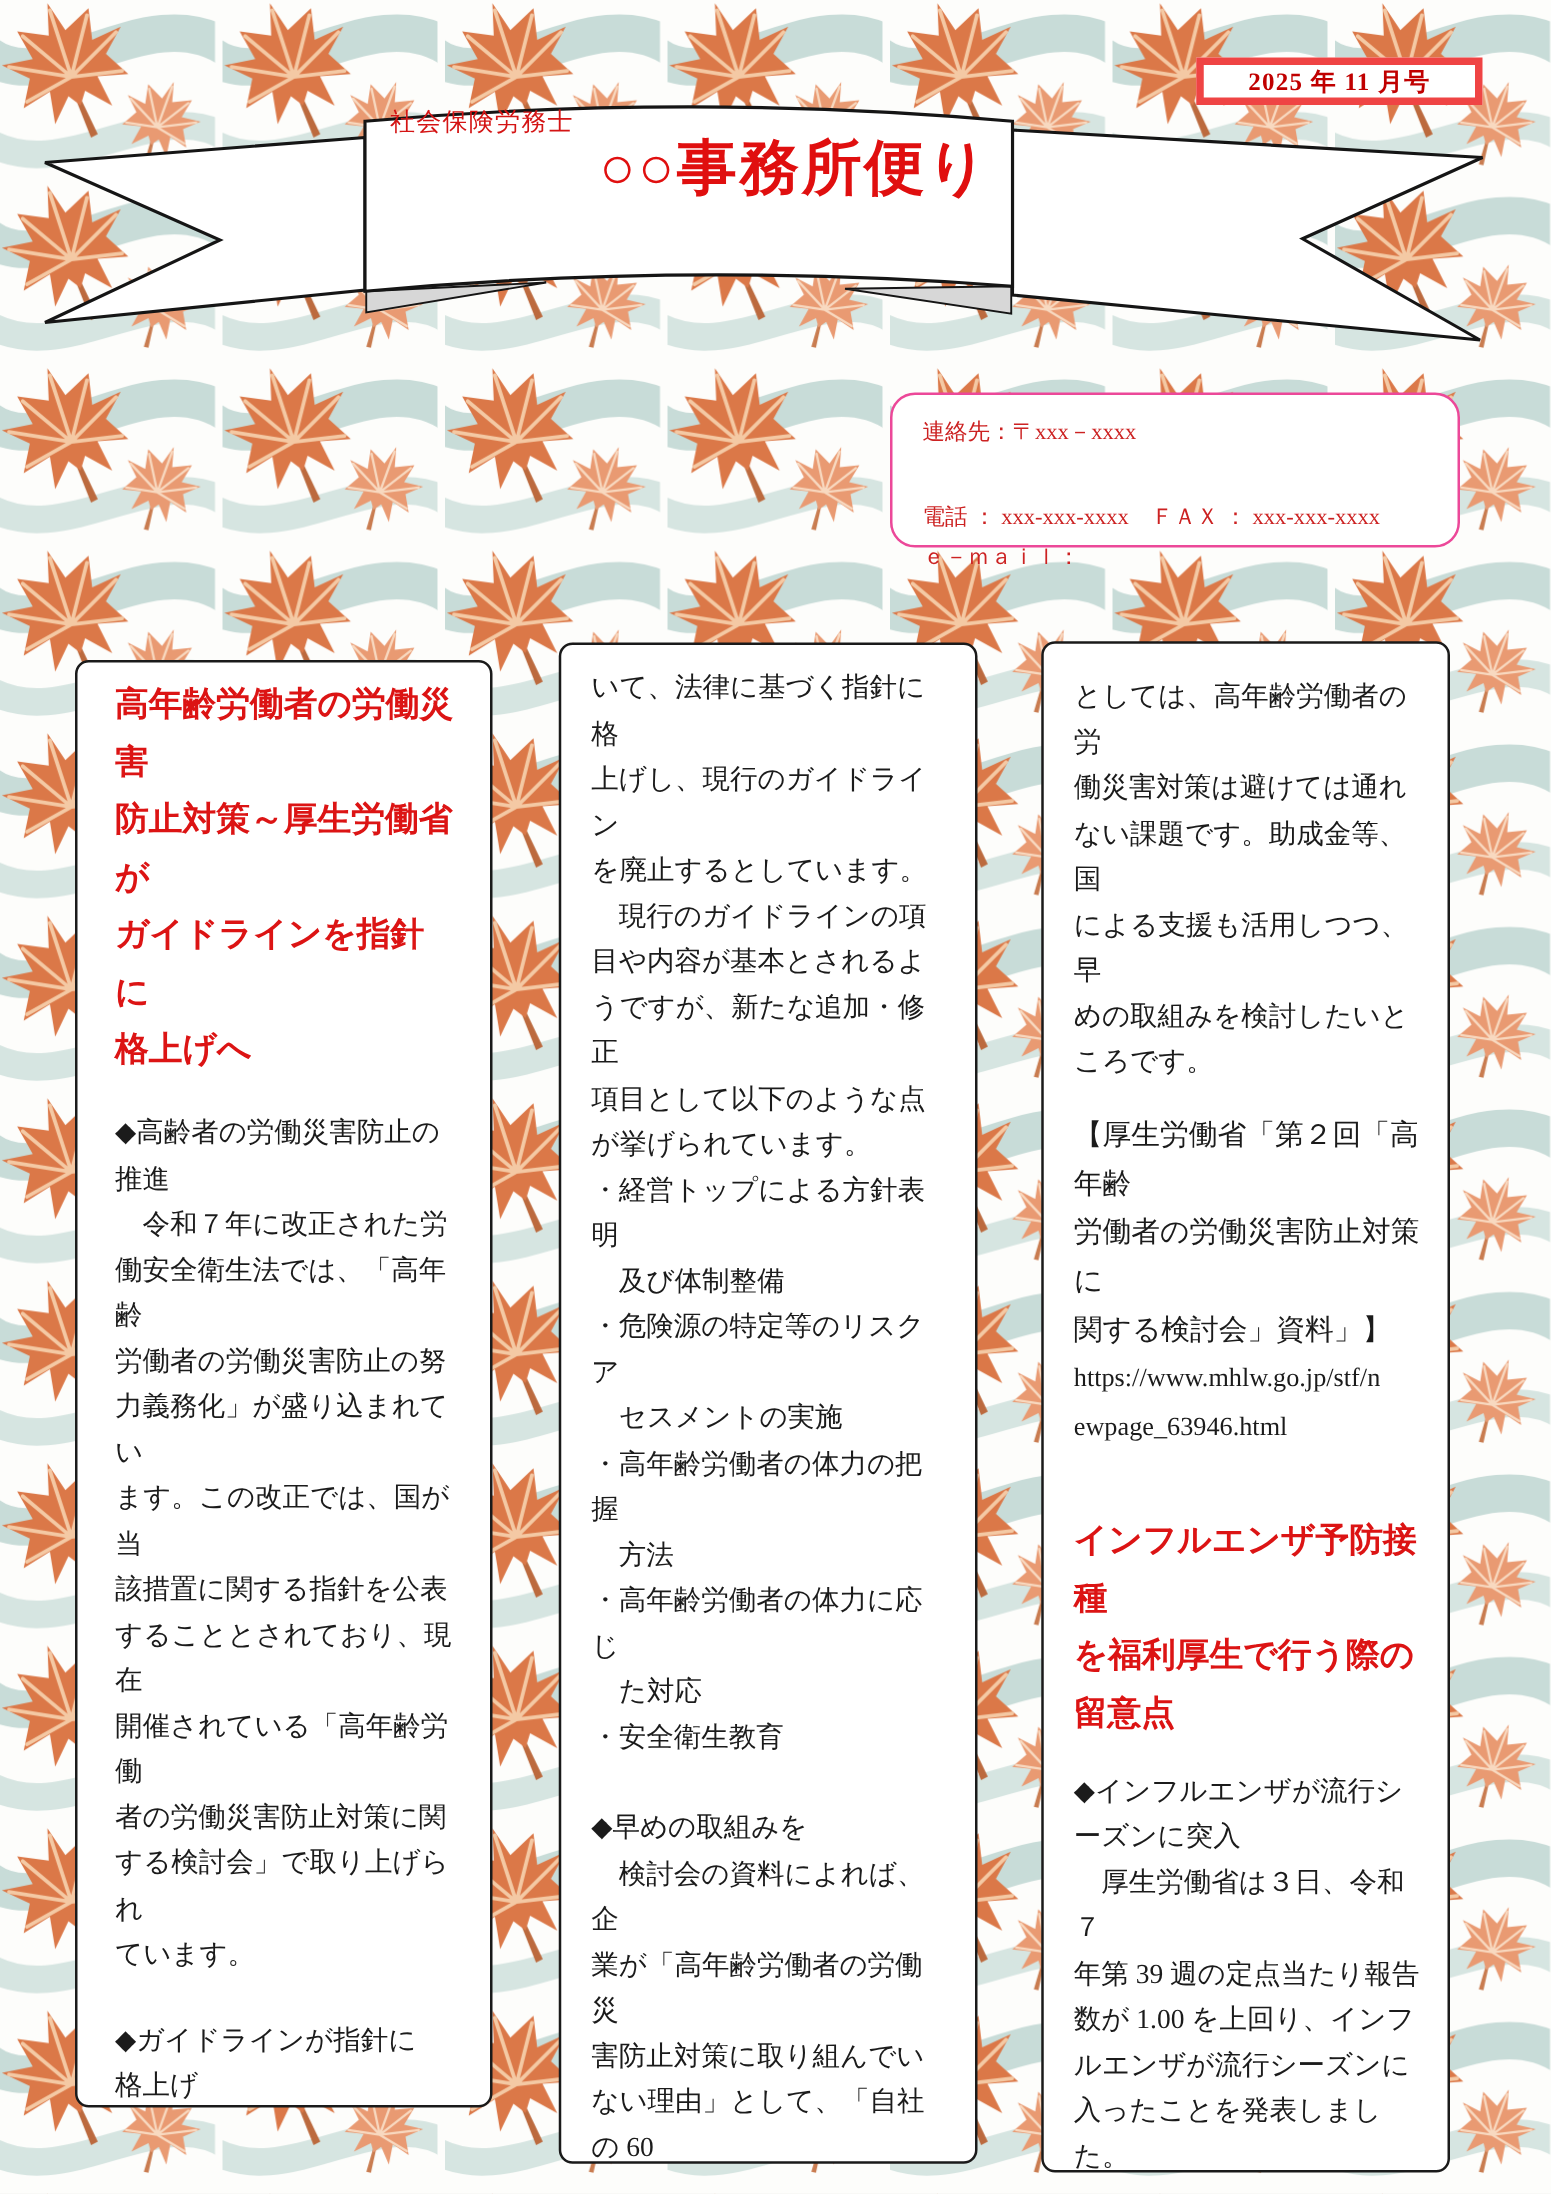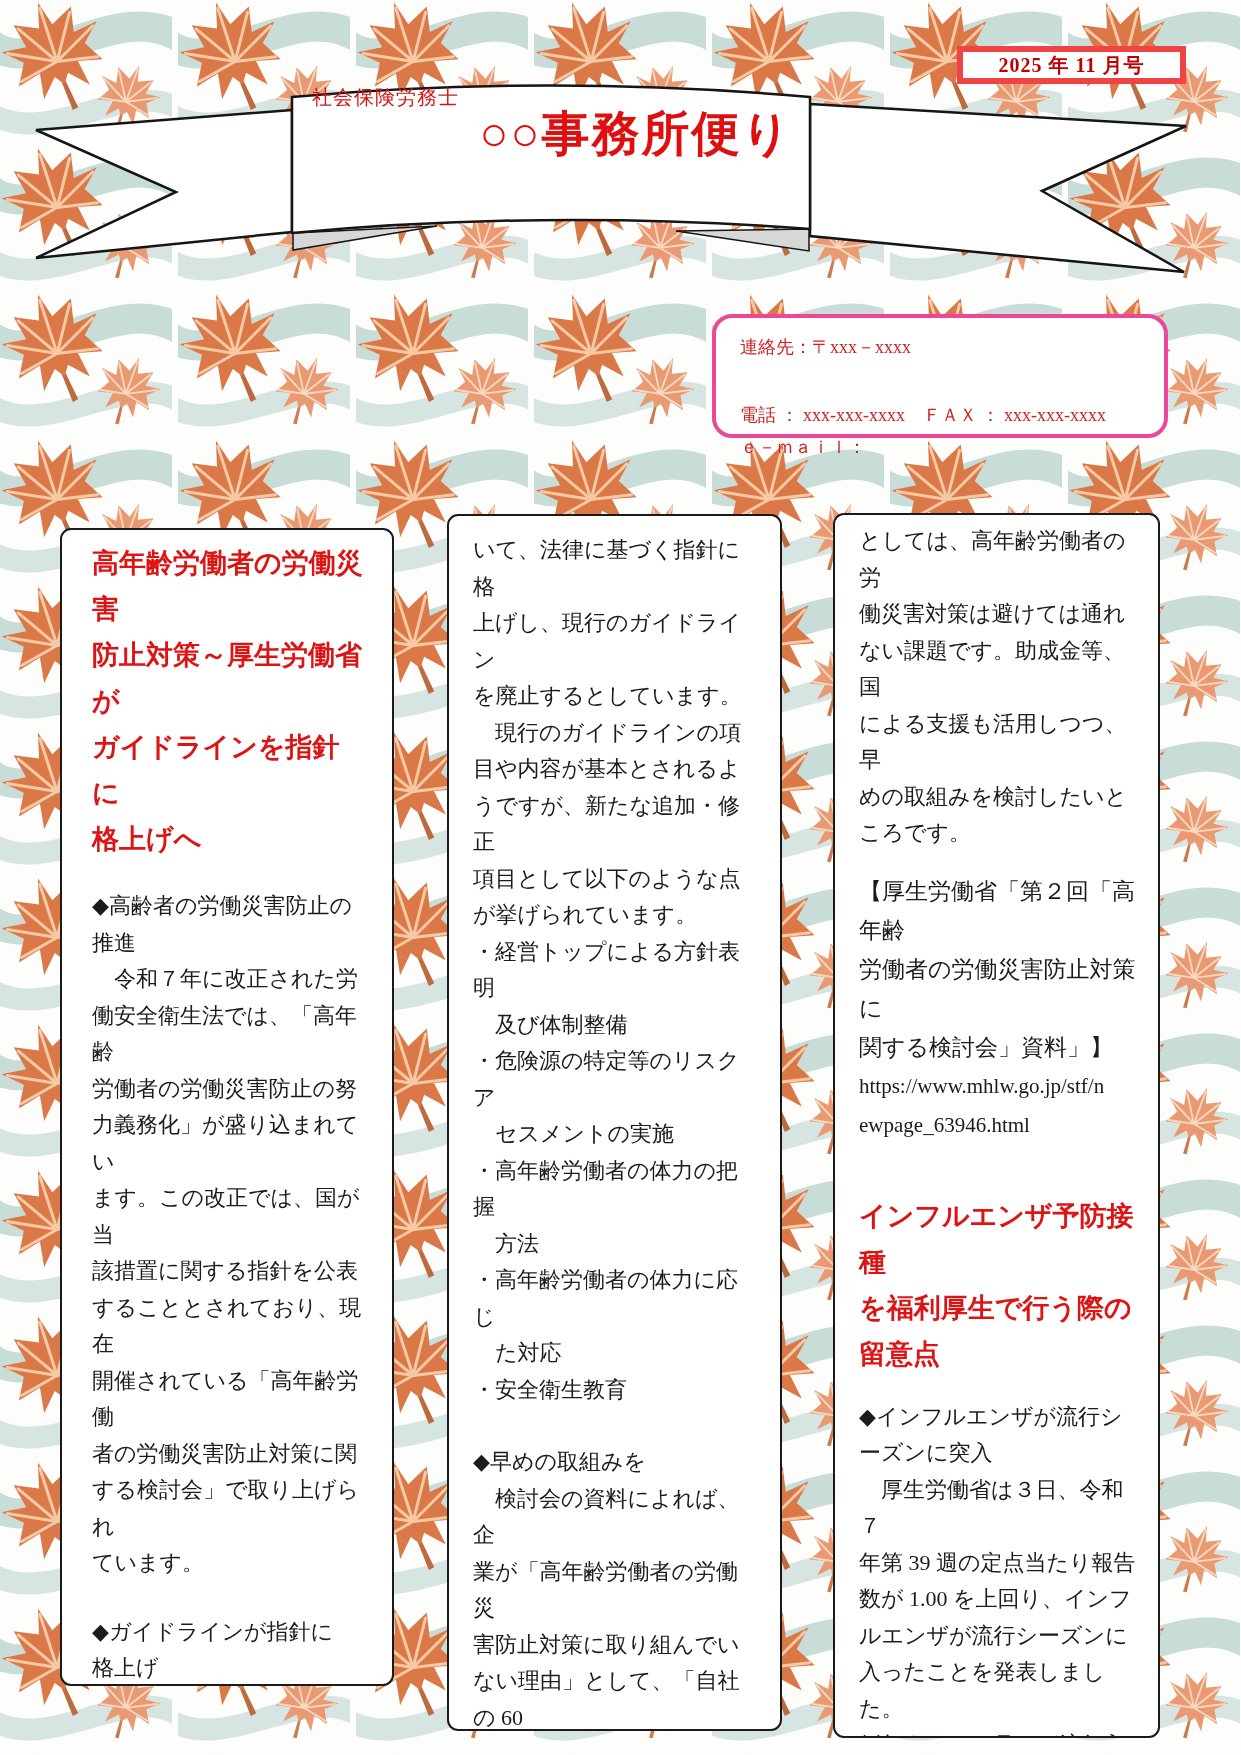--- a/index.html
+++ b/index.html
@@ -26,36 +26,36 @@
   }
   .banner-title{
     position:absolute;left:436px;top:102px;width:400px;
     font-size:48px;font-weight:bold;color:#e00f0f;letter-spacing:2px;
     text-align:center;
   }
 
   
   .contact-box{
     position:absolute;left:712px;top:314px;width:456px;height:124px;
-    background:#ffffff;border:4px solid #ec4899;border-radius:20px;box-sizing:border-box;
+    background:#ffffff;border:2px solid #ec4899;border-radius:20px;box-sizing:border-box;
     padding:14px 16px 0 24px;
     font-size:18px;color:#cc2222;line-height:30px;
   }
   .contact-line1{margin-bottom:12px;}
   .contact-line2{margin-bottom:0;margin-top:38px;}
   .contact-line3{margin-top:2px;}
 
   
   .col-box{
     position:absolute;background:#ffffff;border:2.5px solid #1a1a1a;border-radius:11px;
     box-sizing:border-box;overflow:hidden;margin-top:36px;
   }
   .col-left  {left:60px; top:492px;width:334px;height:1158px;padding:10px 26px 0 30px;}
   .col-mid   {left:447px;top:478px;width:335px;height:1217px;padding:16px 34px 0 24px;}
-  .col-right {left:833px;top:477px;width:327px;height:1225px;padding:8px 20px 0 24px;}
+  .col-right {left:833px;top:477px;width:327px;height:1225px;padding:24px 20px 0 24px;}
 
   .blk{white-space:pre-line;}
   .red-title{font-size:27px;font-weight:bold;color:#dc1414;line-height:46px;margin:0 0 26px 0;}
   .red-title2{font-size:27px;font-weight:bold;color:#dc1414;line-height:46px;margin:0 0 22px 0;}
   .subhead{font-size:22px;line-height:36.5px;margin:0;}
   .bodytxt{font-size:22px;line-height:36.5px;margin:0;}
   .gap-after{margin-bottom:32px;}
   .gap-after-lg{margin-bottom:36px;}
   .reference{font-size:23px;line-height:39px;margin:0;}
   .reference-url{font-size:21px;line-height:39px;margin:0 0 48px 0;color:#1b1b1b;text-decoration:none;display:block;white-space:pre-line;}

